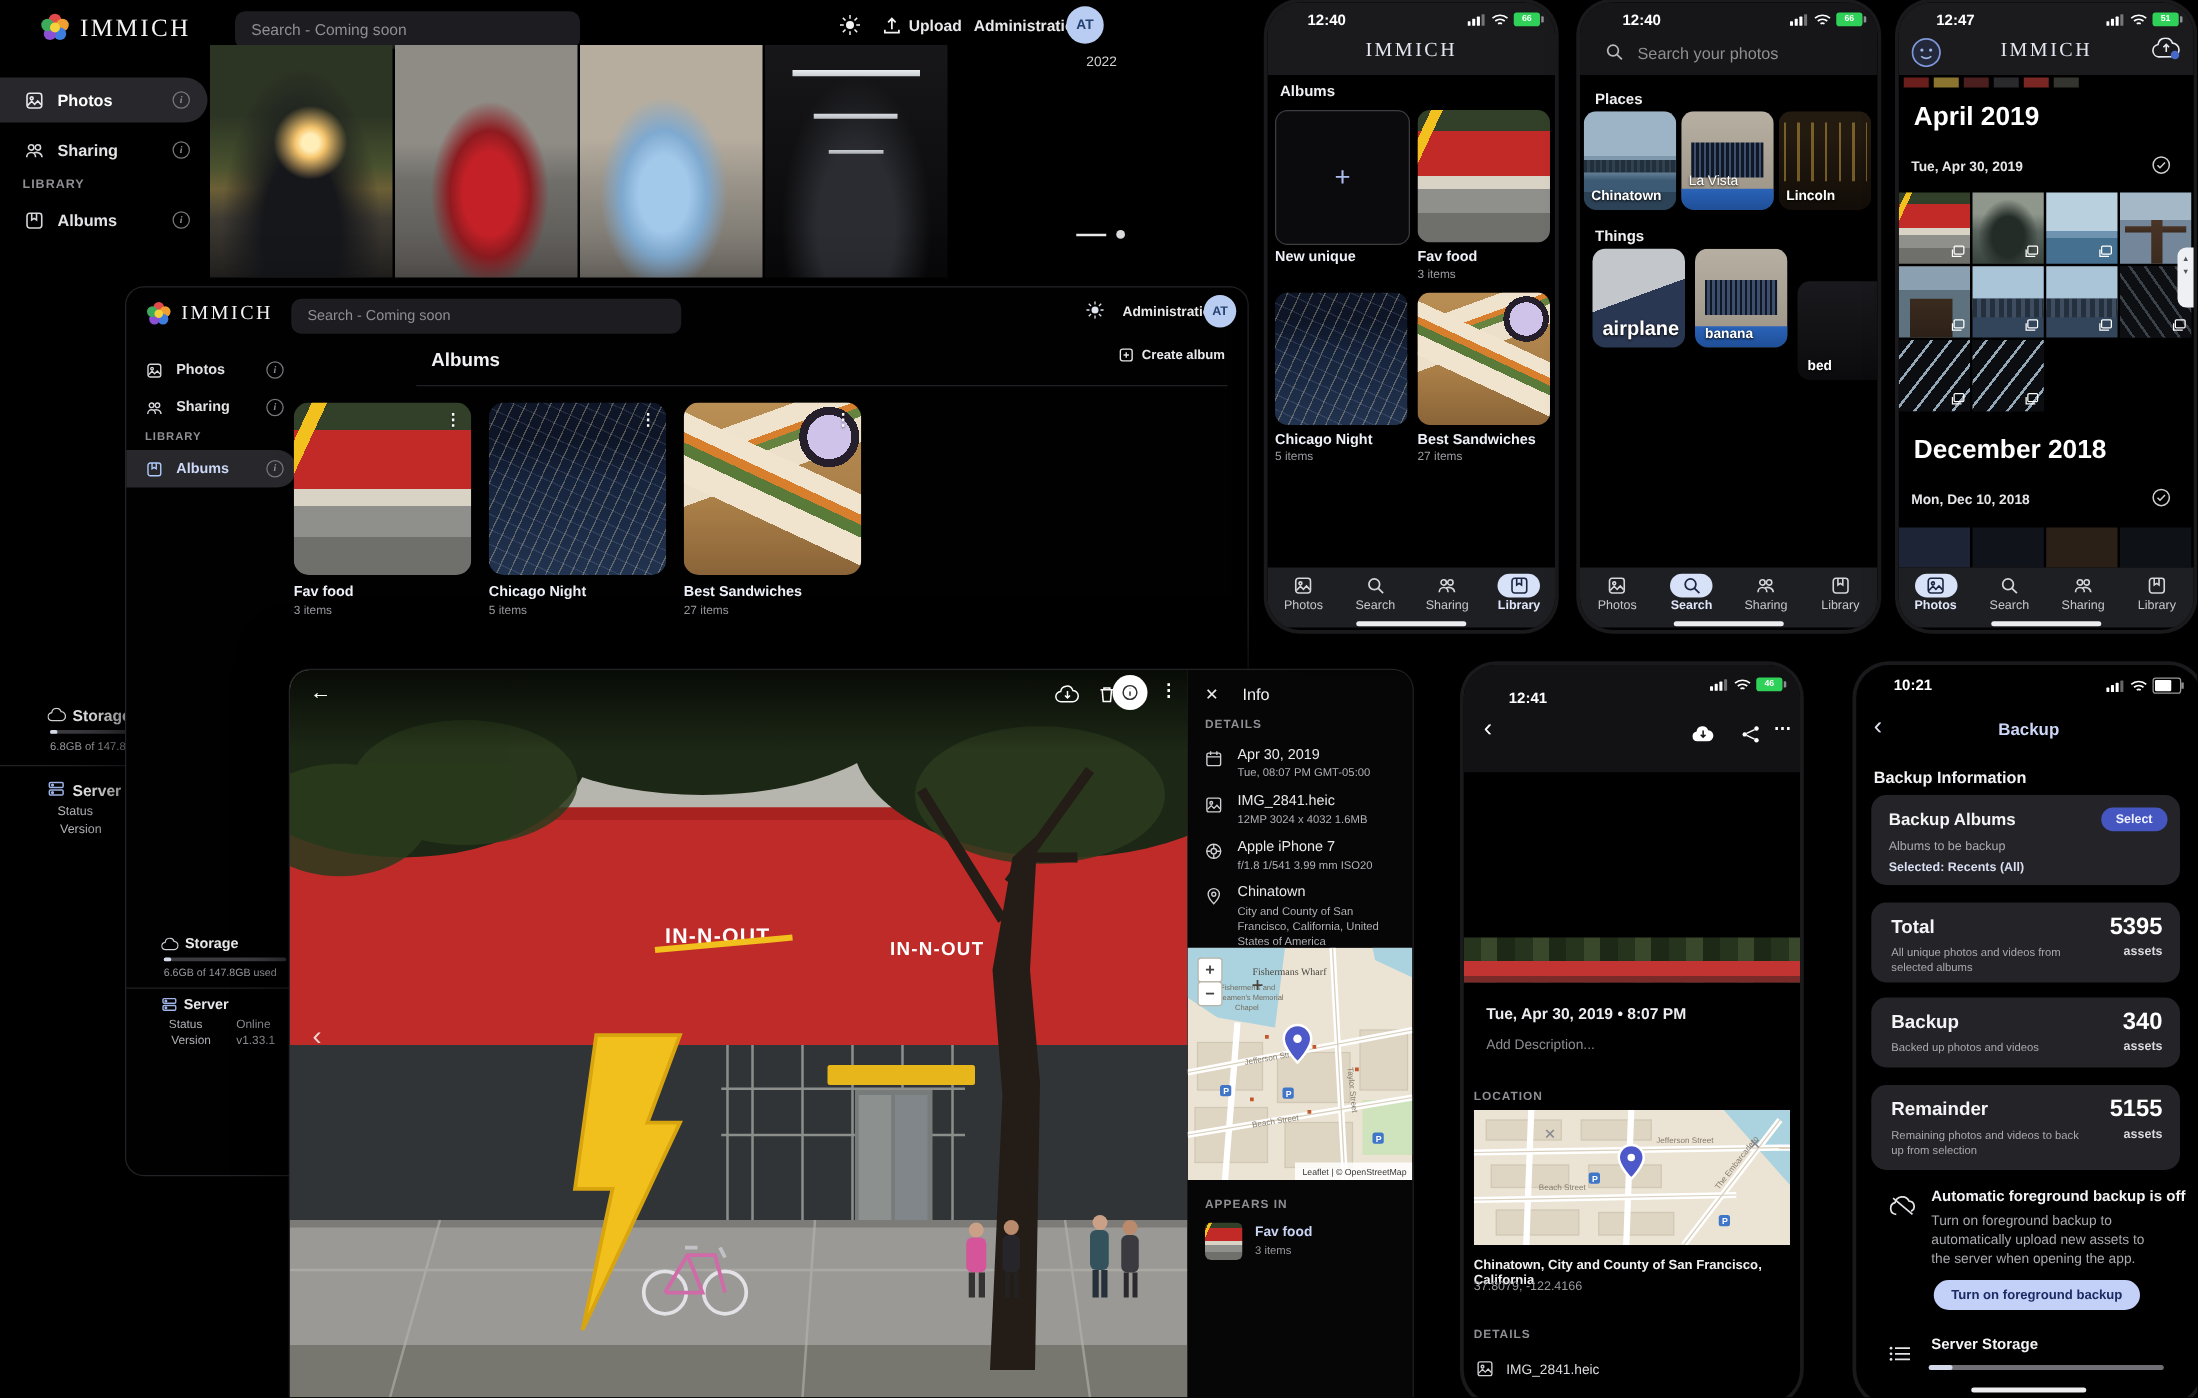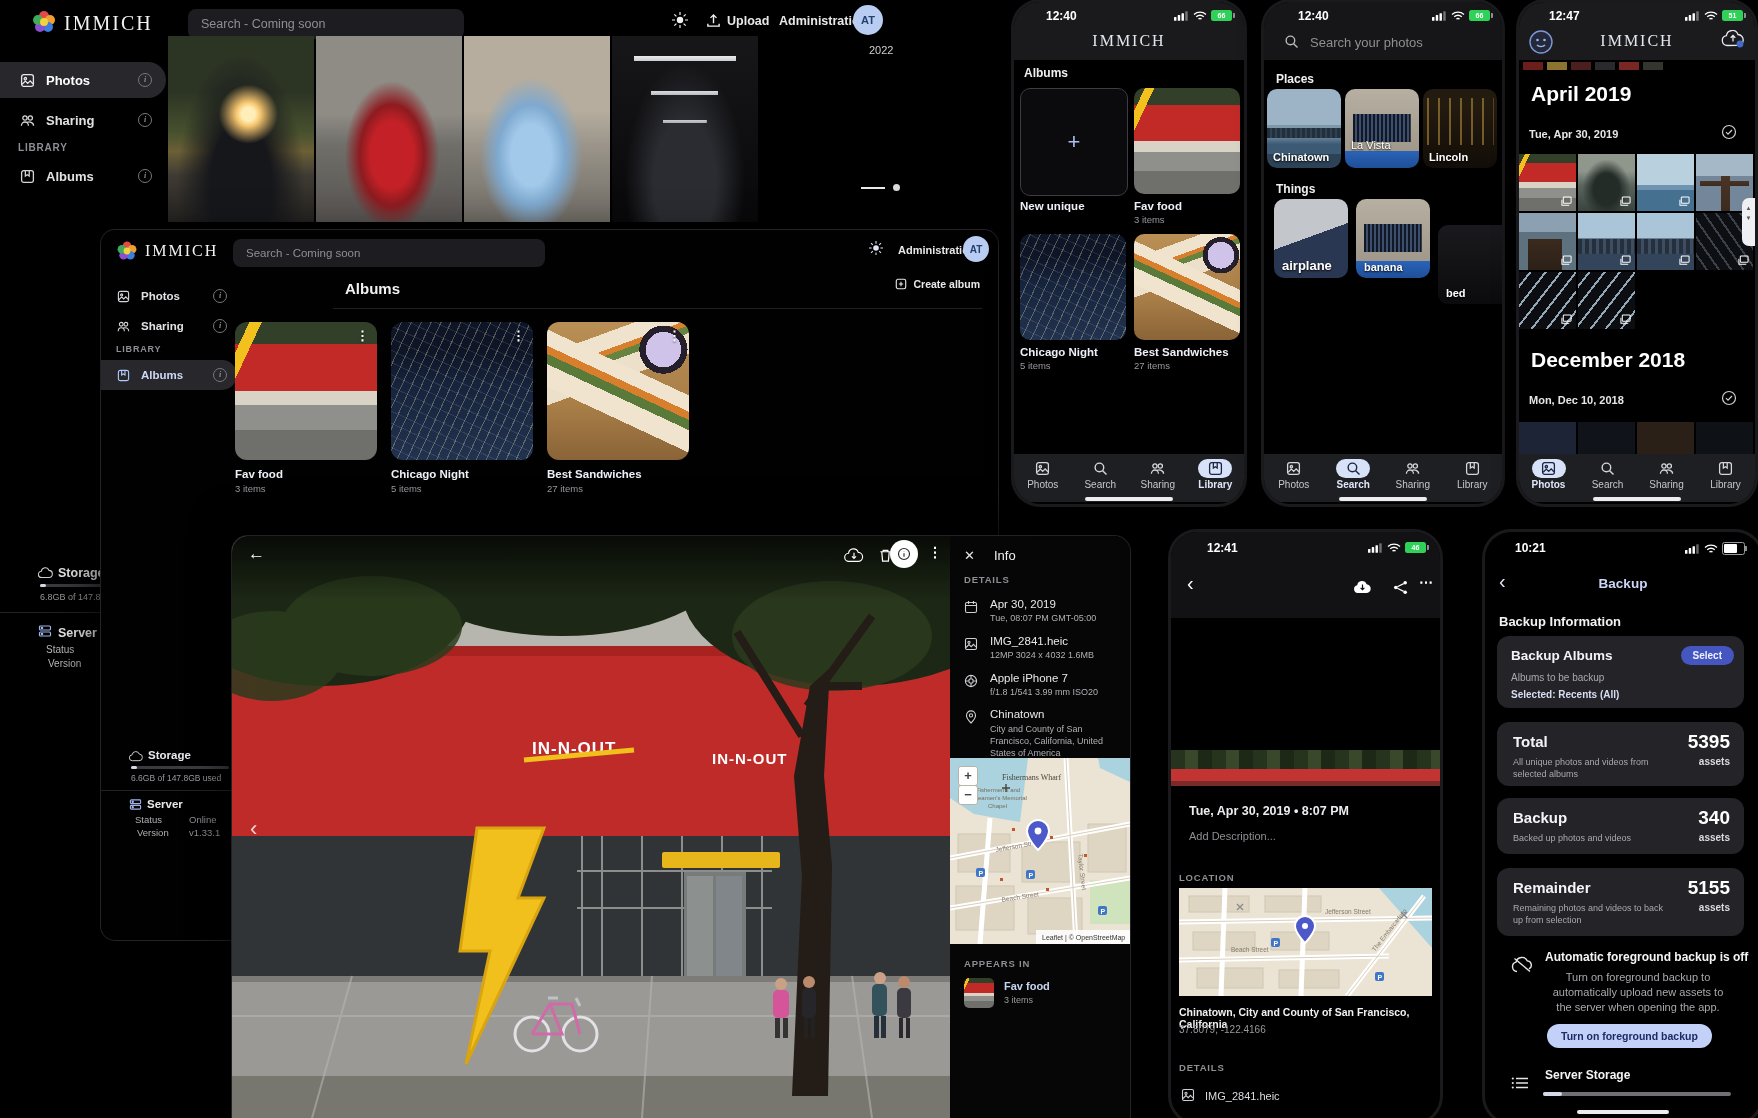--- a/index.html
+++ b/index.html
@@ -613,21 +613,21 @@
     </div>
     <div class="abs t-battery covcard" style="left:81px;top:87px;width:74px;height:79px;border-radius:10px;">
       <div class="abs" style="left:6px;bottom:17px;font-size:11px;font-weight:400;color:#fff;text-shadow:0 1px 2px #000;">La Vista</div>
     </div>
     <div class="abs t-lincoln covcard" style="left:159px;top:87px;width:74px;height:79px;border-radius:10px;">
       <div class="abs" style="left:6px;bottom:5px;font-size:11px;font-weight:700;color:#fff;text-shadow:0 1px 2px #000;">Lincoln</div>
     </div>
 
     <div class="abs" style="left:12px;top:180px;font-size:12px;font-weight:700;color:#f0f0f2;">Things</div>
     <div class="abs t-airplane covcard" style="left:10px;top:197px;width:74px;height:79px;border-radius:10px;">
-      <div class="abs" style="left:8px;bottom:5px;font-size:13px;font-weight:700;color:#fff;text-shadow:0 1px 2px #000;">airplane</div>
+      <div class="abs" style="left:8px;bottom:5px;font-size:16px;font-weight:700;color:#fff;text-shadow:0 1px 2px #000;">airplane</div>
     </div>
     <div class="abs t-battery covcard" style="left:92px;top:197px;width:74px;height:79px;border-radius:10px;">
       <div class="abs" style="left:8px;bottom:5px;font-size:11px;font-weight:700;color:#fff;text-shadow:0 1px 2px #000;">banana</div>
     </div>
     <div class="abs t-bed covcard" style="left:174px;top:197px;width:64px;height:79px;border-radius:10px 0 0 10px;margin-top:26px;">
       <div class="abs" style="left:8px;bottom:5px;font-size:11px;font-weight:700;color:#fff;text-shadow:0 1px 2px #000;">bed</div>
     </div>
 
     <nav class="pnav" style="top:452px;">
       <div class="pni">
@@ -826,21 +826,21 @@
             </svg>
           </span>
         <span class="navlbl">Library</span>
       </div>
     </nav>
     <div class="homebar" style="left:74px;top:495px;width:88px;"></div>
   </section>
 
   <section class="phone" style="left:1171px;top:532px;width:269px;height:590px;z-index:4;">
     <div class="abs" style="left:0;top:0;width:269px;height:86px;background:#121214;"></div>
-    <div class="stime" style="left:36px;top:9px;">12:41</div>
+    <div class="stime" style="left:36px;top:19px;">12:41</div>
     <div class="sicons" style="right:14px;top:10px;">
       <svg width="15" height="10" viewBox="0 0 16 10" fill="#fff">
           <rect x="0" y="6" width="2.6" height="4" rx=".6"></rect>
           <rect x="4" y="4" width="2.6" height="6" rx=".6"></rect>
           <rect x="8" y="2" width="2.6" height="8" rx=".6"></rect>
           <rect x="12" y="0" width="2.6" height="10" rx=".6" opacity=".4"></rect>
         </svg>
       <svg width="14" height="10" viewBox="0 0 14 10" fill="none" stroke="#fff" stroke-width="1.3">
           <path d="M1 3.5a9 9 0 0 1 12 0M3.2 5.8a6 6 0 0 1 7.6 0M5.4 8a3 3 0 0 1 3.2 0"></path>
         </svg>
@@ -972,21 +972,21 @@
       <div class="stat-unit">assets</div>
     </div>
 
     <span class="abs" style="left:26px;top:424px;">
       <svg width="22" height="18" viewBox="0 0 22 18" fill="none" stroke="#e4e4e8" stroke-width="1.4">
           <path d="M6 15.5a4.8 4.8 0 0 1-1-9.4A6 6 0 0 1 16.3 4.9a4.2 4.2 0 0 1 1.6 8"></path>
           <path d="M3.5 2.5l15.5 13"></path>
         </svg>
     </span>
     <div class="abs" style="left:60px;top:418px;font-size:12px;font-weight:700;color:#f4f4f6;">Automatic foreground backup is off</div>
-    <div class="abs" style="left:60px;top:438px;width:186px;font-size:11px;line-height:15px;color:#a9a9ae;text-align:center;">Turn on foreground backup to automatically upload new assets to the server when opening the app.</div>
+    <div class="abs" style="left:60px;top:438px;width:186px;font-size:11px;line-height:15px;color:#a9a9ae;">Turn on foreground backup to automatically upload new assets to the server when opening the app.</div>
     <div class="abs" style="left:62px;top:492px;padding:6px 14px;border-radius:15px;background:#c3d0f8;font-size:10.5px;font-weight:700;color:#1a2c63;">Turn on foreground backup</div>
 
     <span class="abs" style="left:26px;top:544px;">
       <svg width="18" height="14" viewBox="0 0 18 14" fill="none" stroke="#e4e4e8" stroke-width="1.4">
           <path d="M5 2.5h12M5 7h12M5 11.5h12"></path>
           <circle cx="1.8" cy="2.5" r="1.1" fill="#e4e4e8" stroke="none"></circle>
           <circle cx="1.8" cy="7" r="1.1" fill="#e4e4e8" stroke="none"></circle>
           <circle cx="1.8" cy="11.5" r="1.1" fill="#e4e4e8" stroke="none"></circle>
         </svg>
     </span>

